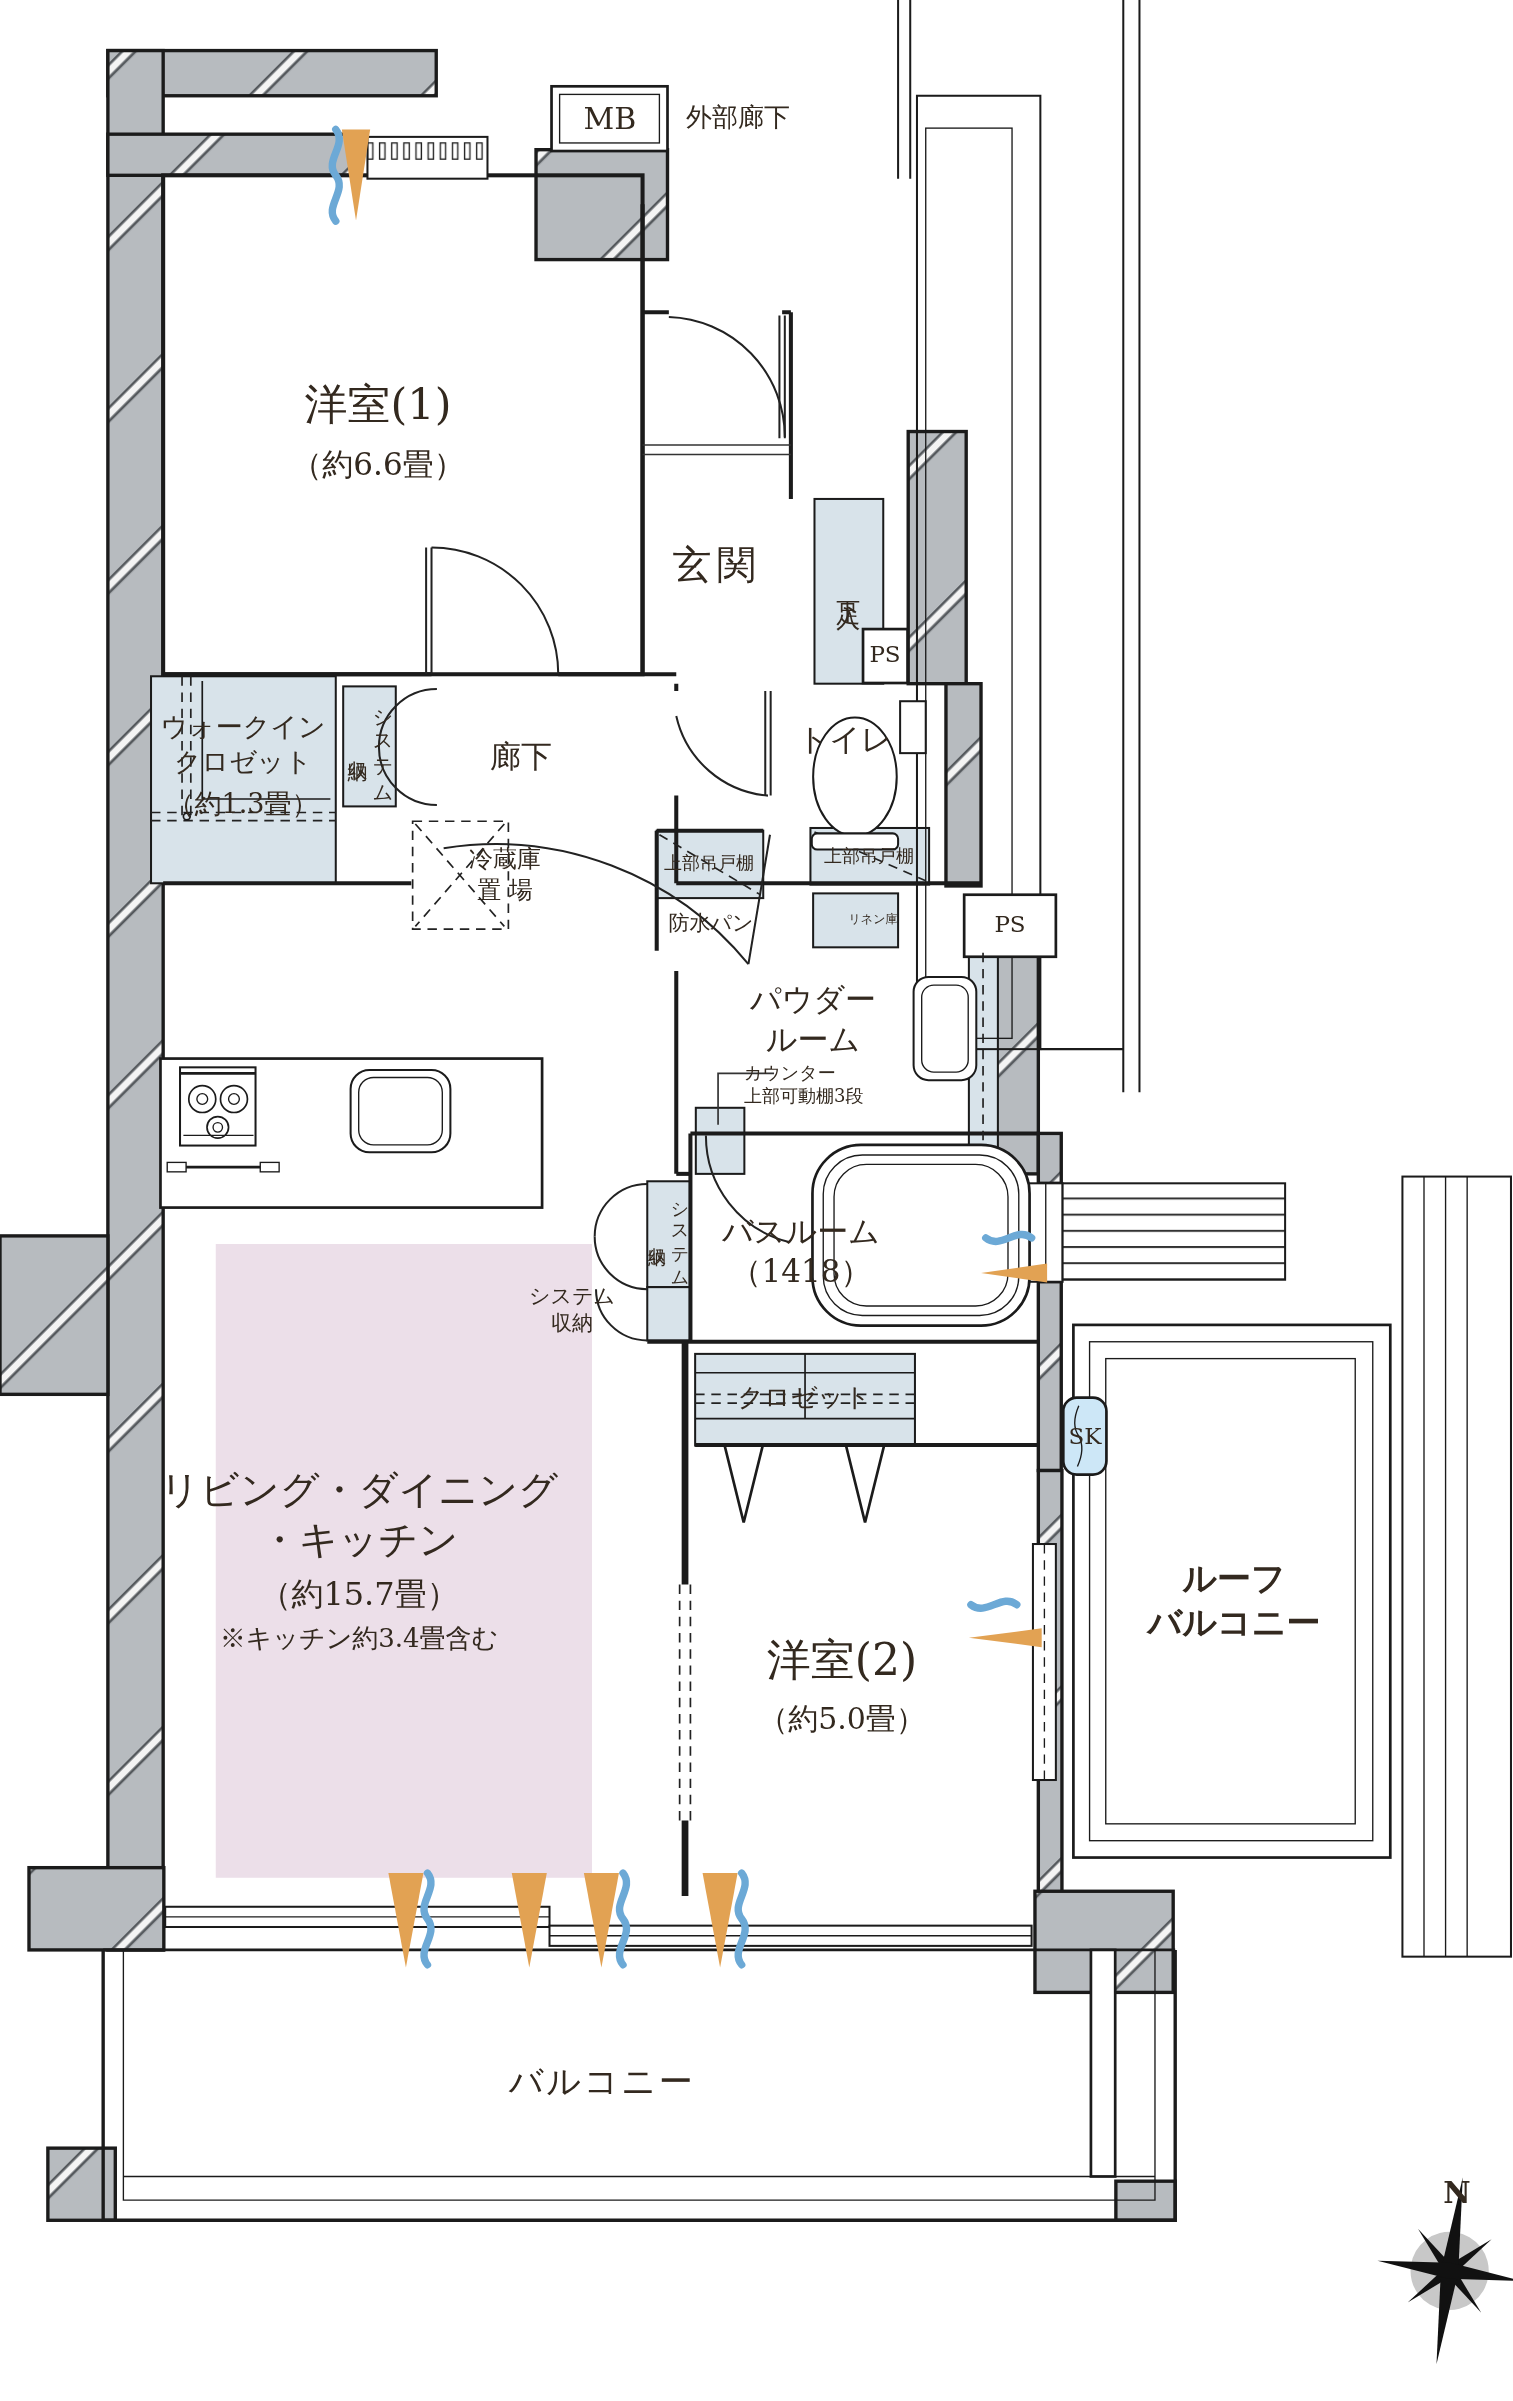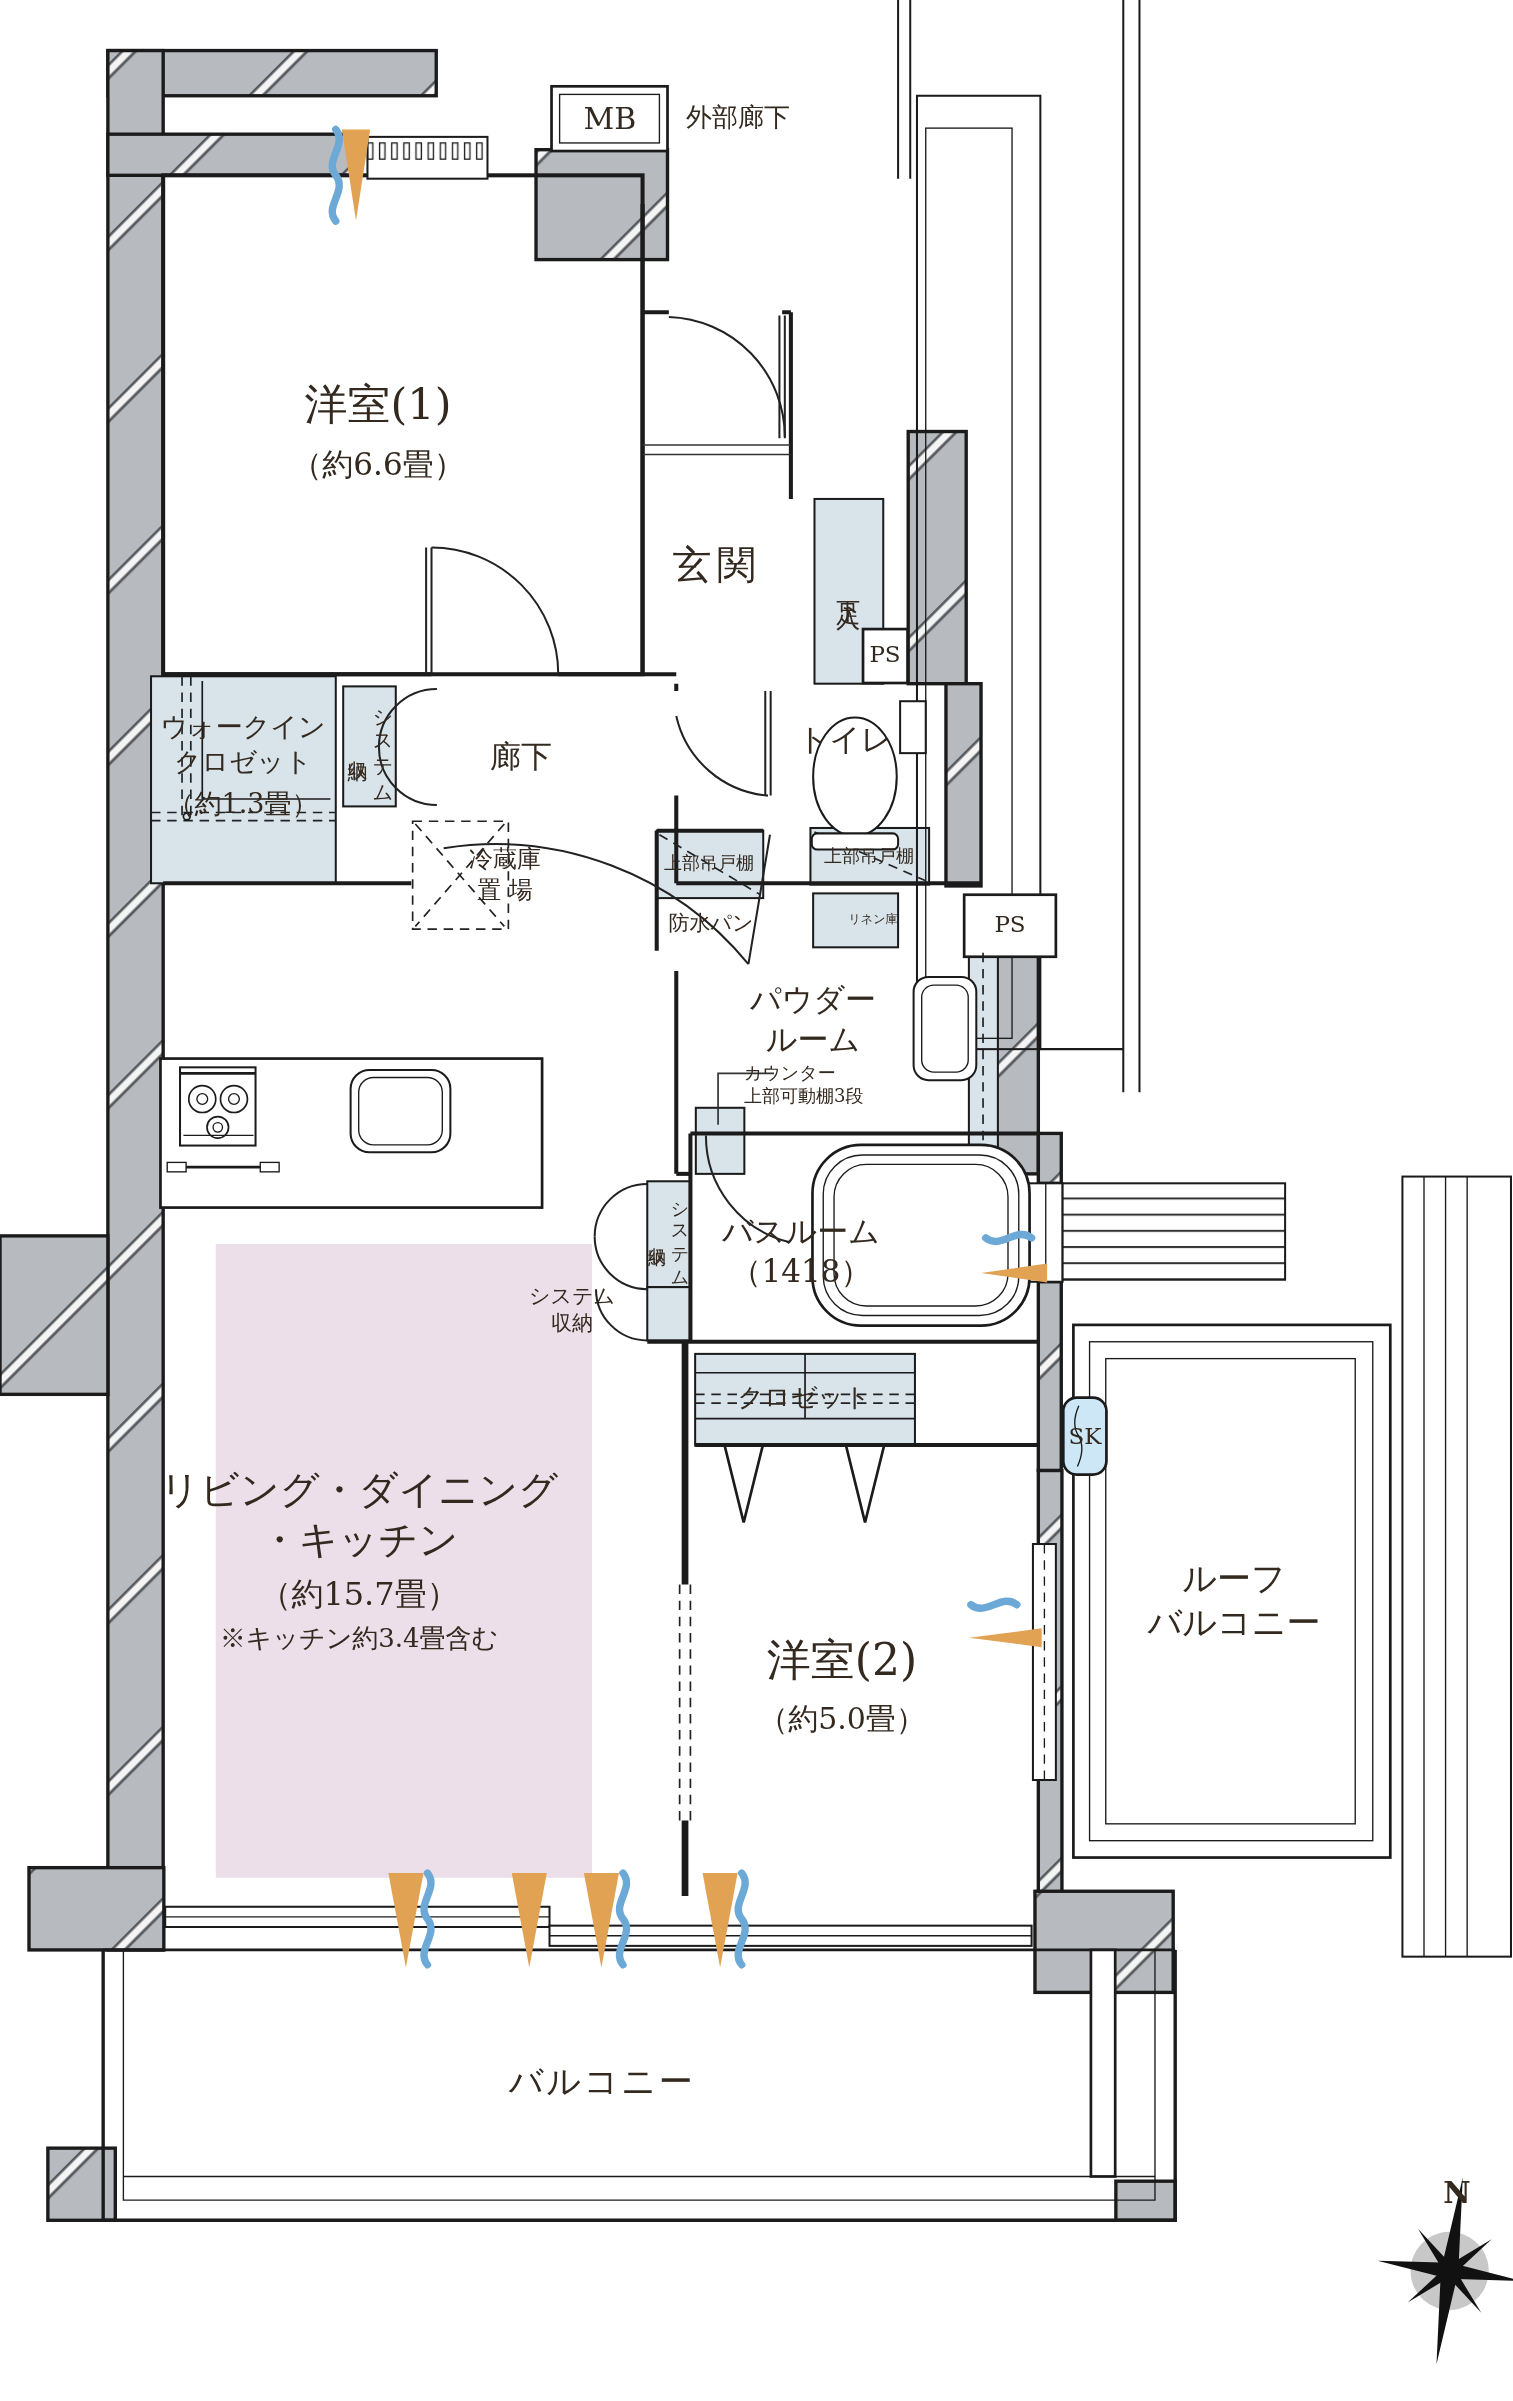--- a/index.html
+++ b/index.html
@@ -285,20 +285,20 @@
   <div class="lb" style="left:1085px;top:1437px;font-size:23px;">SK</div>
 
   <div class="lb" style="left:359px;top:1515px;font-size:39px;">リビング・ダイニング
 ・キッチン</div>
   <div class="lb" style="left:359px;top:1594px;font-size:32px;">（約15.7畳）</div>
   <div class="lb" style="left:359px;top:1639px;font-size:26px;">※キッチン約3.4畳含む</div>
 
   <div class="lb" style="left:842px;top:1660px;font-size:44px;">洋室(2)</div>
   <div class="lb" style="left:842px;top:1719px;font-size:30px;">（約5.0畳）</div>
 
-  <div class="lb" style="left:1234px;top:1601px;font-size:34px;">ルーフ
+  <div class="lb" style="left:1234px;top:1601px;font-size:34px;font-weight:bold;">ルーフ
 バルコニー</div>
   <div class="lb" style="left:602px;top:2082px;font-size:34px;letter-spacing:2.7px;">バルコニー</div>
 
   <div class="lb bold" style="left:1457px;top:2193px;font-size:30px;">N</div>
 
 </div>
 
 
 </body></html>

